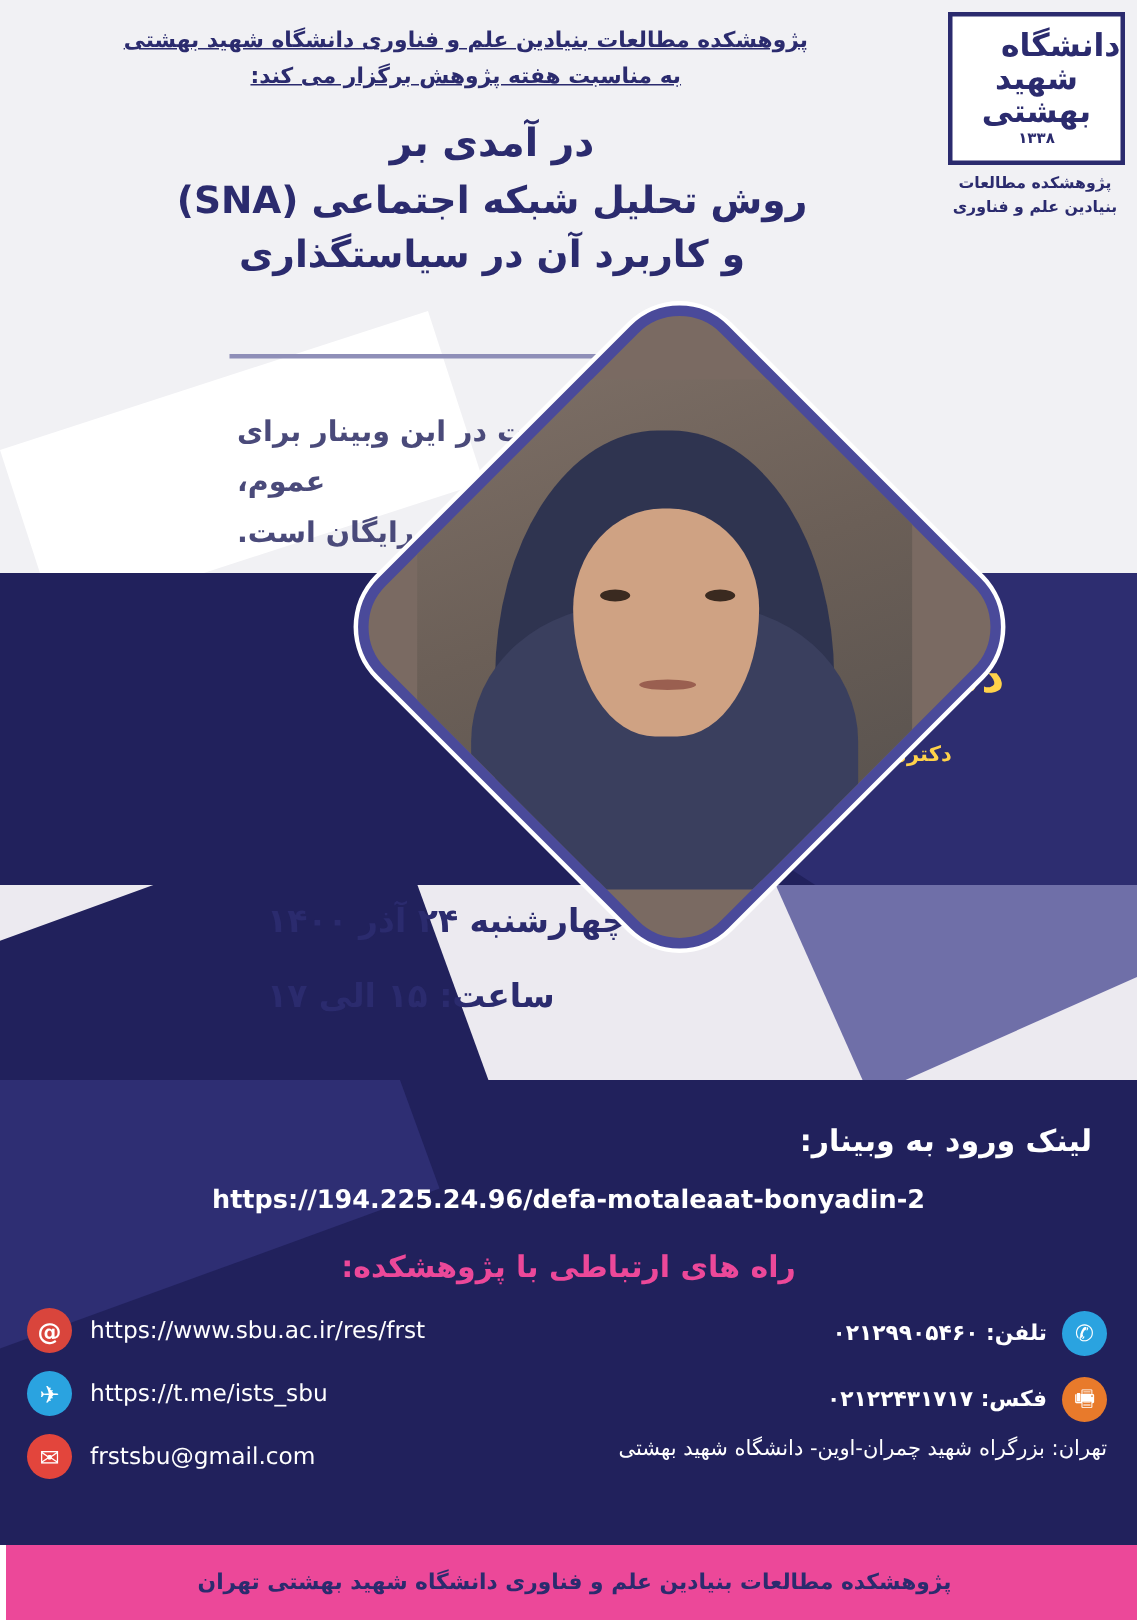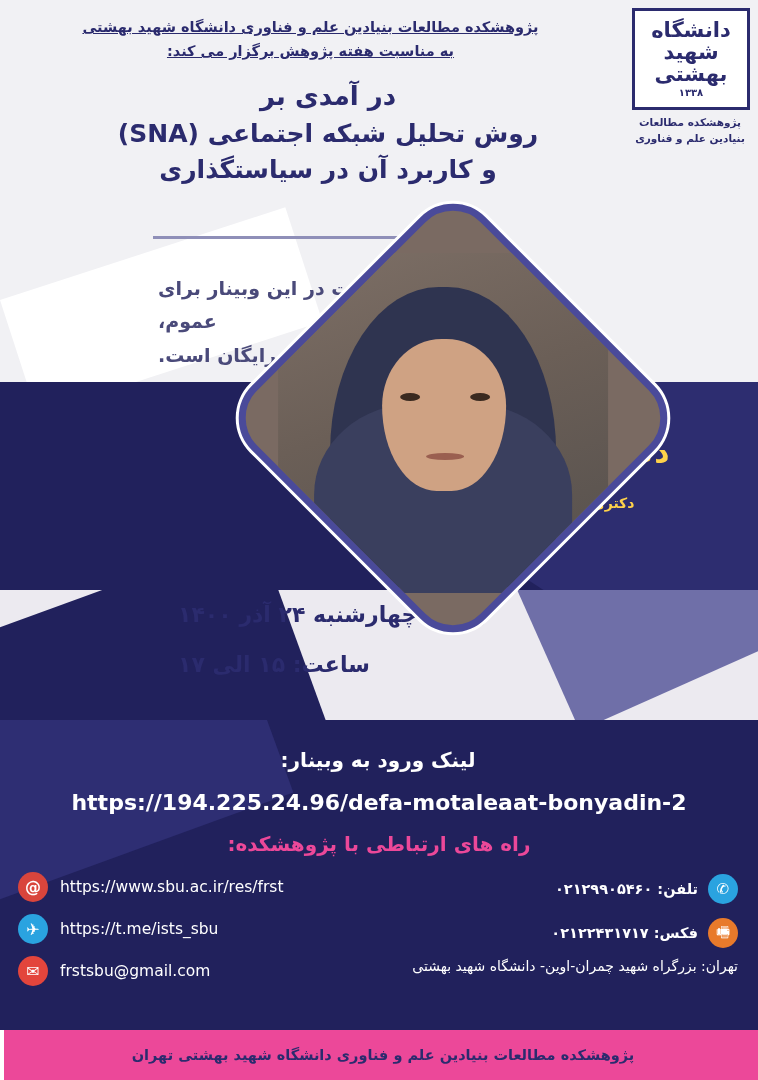--- a/index.html
+++ b/index.html
@@ -40,21 +40,21 @@
     align-items: center;
     justify-content: center;
     overflow: hidden;
   }
   .logo-inner {
     text-align: center;
     line-height: 1.05;
     color: #2b2b6e;
     font-weight: bold;
   }
-  .logo-l1 { font-size: 21px; letter-spacing: -1px; }
+  .logo-l1 { font-size: 21px; letter-spacing: -1px; text-align: right; }
   .logo-l2 { font-size: 21px; letter-spacing: -1px; }
   .logo-l3 { font-size: 10px; margin-top: 3px; letter-spacing: 2px; }
   .logo-caption {
     position: absolute;
     top: 115px; right: 4px;
     width: 128px;
     text-align: center;
     color: #2b2b6e;
     font-size: 10.5px;
     font-weight: bold;
@@ -201,32 +201,32 @@
     position: absolute;
     left: -90px; top: -60px;
     width: 360px; height: 200px;
     background: #2e2e73;
     transform: rotate(-20deg);
   }
   .link-label {
     position: absolute;
     top: 748px; right: 30px;
     width: 700px;
-    text-align: center;
+    text-align: right;
     color: #ffffff;
     font-size: 20px;
     font-weight: bold;
   }
   .webinar-url {
     position: absolute;
     top: 790px; left: 0;
     width: 758px;
     text-align: center;
     color: #ffffff;
-    font-size: 22px;
+    font-size: 17px;
     font-weight: bold;
     direction: ltr;
   }
   .contact-head {
     position: absolute;
     top: 832px; left: 0;
     width: 758px;
     text-align: center;
     color: #ec4899;
     font-size: 20px;

